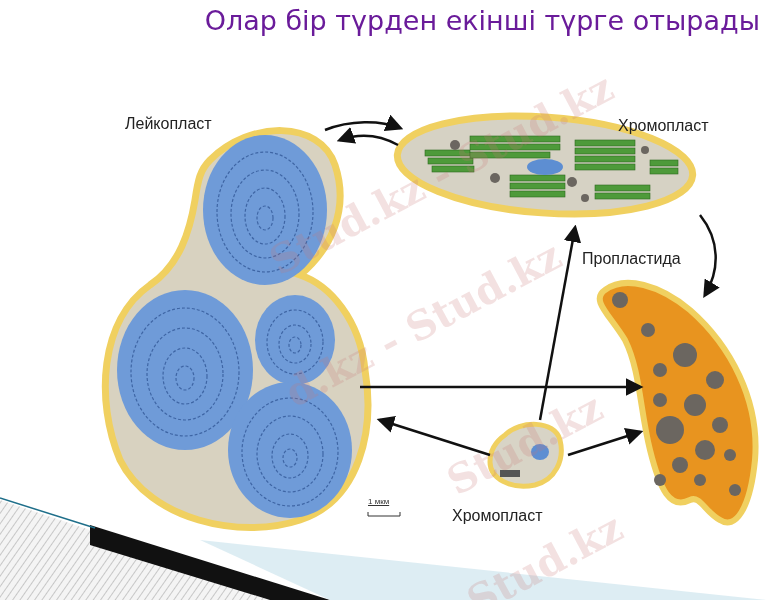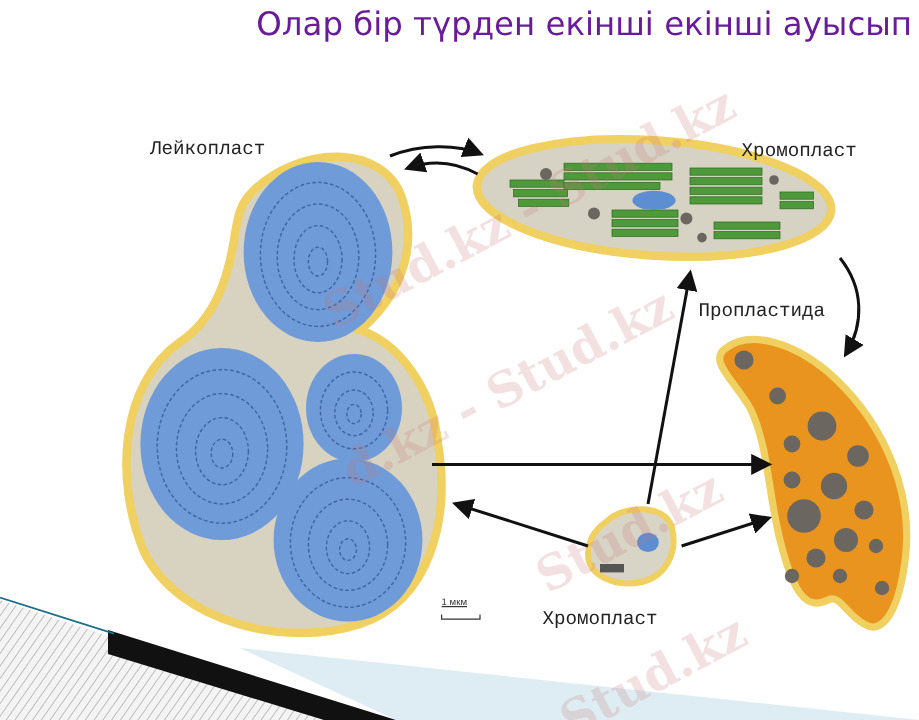--- a/index.html
+++ b/index.html
@@ -1,29 +1,29 @@
 <!DOCTYPE html>
 <html><head>
 <meta charset="utf-8">
 <style>
   html, body { margin:0; padding:0; }
   body { width:766px; height:600px; position:relative; overflow:hidden; background:#ffffff; font-family:"DejaVu Sans", sans-serif; }
   .title { position:absolute; left:150px; top:4px; width:616px; text-align:center; color:#6a1b9a; font-size:27px; line-height:34px; font-family:"DejaVu Sans", sans-serif; }
   .title .l1 { display:block; text-align:right; padding-right:6px; }
   .title .l2 { display:block; padding-left:60px; }
   .diagram { position:absolute; left:0; top:0; width:766px; height:600px; }
-  .lbl { position:absolute; font-family:Liberation Mono, monospace; color:#222; font-size:16px; }
+  .lbl { position:absolute; font-family:Liberation Sans, sans-serif; color:#222; font-size:16px; }
   .wm { position:absolute; color:rgba(200,120,120,0.22); font-family:"DejaVu Serif", serif; font-weight:bold; font-size:40px; transform:rotate(-28deg); white-space:nowrap; pointer-events:none; }
   .scale { position:absolute; left:368px; top:497px; font-size:8px; color:#333; font-family:"Liberation Sans", sans-serif;text-decoration:underline; }
 </style>
 </head>
 <body>
 
 <div class="title">
-  <span class="l1">Олар бір түрден екінші екінші ауысып</span>
+  <span class="l1">Олар бір түрден екінші түрге отырады</span>
 </div>
 
 <svg class="diagram" width="766" height="600" viewBox="0 0 766 600">
   <defs>
     <marker id="ah" viewBox="0 0 10 10" refX="8" refY="5" markerWidth="7" markerHeight="7" orient="auto-start-reverse">
       <path d="M0,0 L10,5 L0,10 z" fill="#111"></path>
     </marker>
     <pattern id="hatch" width="6" height="6" patternUnits="userSpaceOnUse" patternTransform="rotate(35)">
       <rect width="6" height="6" fill="#f4f4f4"></rect>
       <line x1="0" y1="0" x2="0" y2="6" stroke="#9a9a9a" stroke-width="1"></line>

